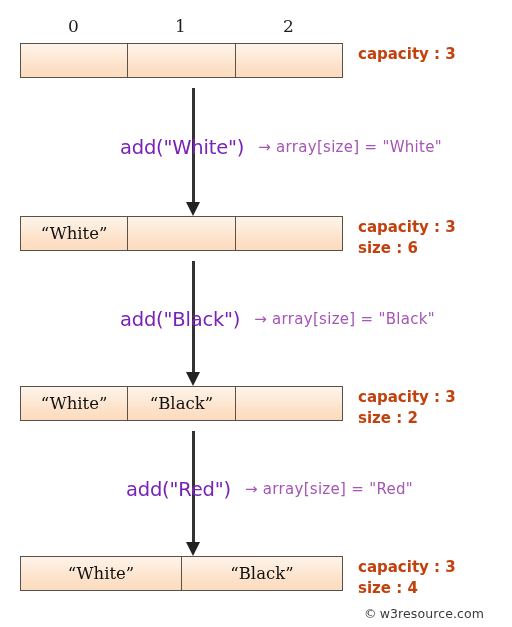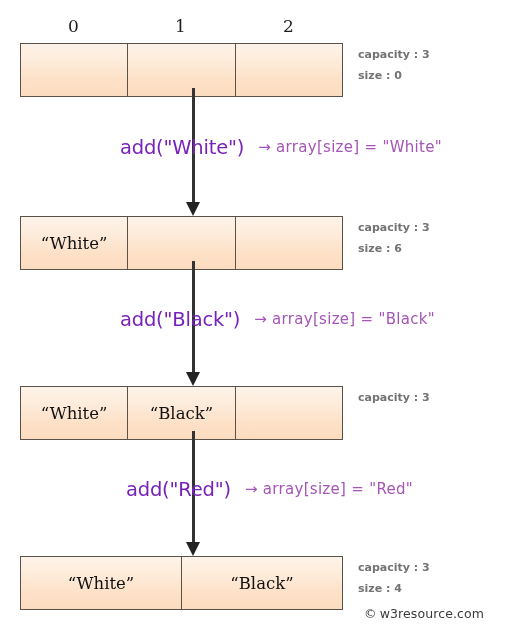--- a/index.html
+++ b/index.html
@@ -43,21 +43,21 @@
   }
   .index-label.i0 { left: 0px; }
   .index-label.i1 { left: 107px; }
   .index-label.i2 { left: 215px; }
 
   
   .array {
     position: absolute;
     left: 20px;
     width: 323px;
-    height: 54px;
+    height: 35px;
     display: flex;
     box-sizing: border-box;
     border: 1.5px solid #5a5148;
     background: linear-gradient(to bottom, #fdf3e9 0%, #fdeddd 28%, #fde0c6 72%, #fbdcc0 100%);
     box-shadow: 0 0 0 0 transparent;
   }
   .cell {
     flex: 1 1 0;
     box-sizing: border-box;
     display: flex;
@@ -74,23 +74,23 @@
 
   .array.r0 { top: 43px; }
   .array.r1 { top: 216px; }
   .array.r2 { top: 386px; }
   .array.r3 { top: 556px; }
 
   
   .sidenote {
     position: absolute;
     left: 358px;
-    color: #737373;
-    font-family: "DejaVu Sans", sans-serif;
-    font-size: 11px;
+    color: #c2410c;
+    font-family: "DejaVu Sans", sans-serif;
+    font-size: 15px;
     font-weight: bold;
     line-height: 21px;
     white-space: nowrap;
   }
   .sidenote .ln { display: block; }
   .sidenote.s0 { top: 44px; }
   .sidenote.s1 { top: 217px; }
   .sidenote.s2 { top: 387px; }
   .sidenote.s3 { top: 557px; }
 
@@ -174,21 +174,20 @@
     <span class="index-label i2">2</span>
   </div>
 
   <div class="array r0">
     <div class="cell"></div>
     <div class="cell"></div>
     <div class="cell"></div>
   </div>
   <div class="sidenote s0">
     <span class="ln">capacity : 3</span>
-    <span class="ln">size : 0</span>
   </div>
 
   <div class="arrow a0">
     <div class="shaft"></div>
     <div class="head"></div>
   </div>
 
   <div class="step p0">
     <span class="call">add("White")</span>
     <span class="note"><span class="arrowglyph">→</span><span>array[size] = "White"</span></span>
@@ -214,20 +213,21 @@
     <span class="note"><span class="arrowglyph">→</span><span>array[size] = "Black"</span></span>
   </div>
 
   <div class="array r2">
     <div class="cell">“White”</div>
     <div class="cell">“Black”</div>
     <div class="cell"></div>
   </div>
   <div class="sidenote s2">
     <span class="ln">capacity : 3</span>
+    <span class="ln">size : 2</span>
   </div>
 
   <div class="arrow a2">
     <div class="shaft"></div>
     <div class="head"></div>
   </div>
 
   <div class="step p2">
     <span class="call">add("Red")</span>
     <span class="note"><span class="arrowglyph">→</span><span>array[size] = "Red"</span></span>

